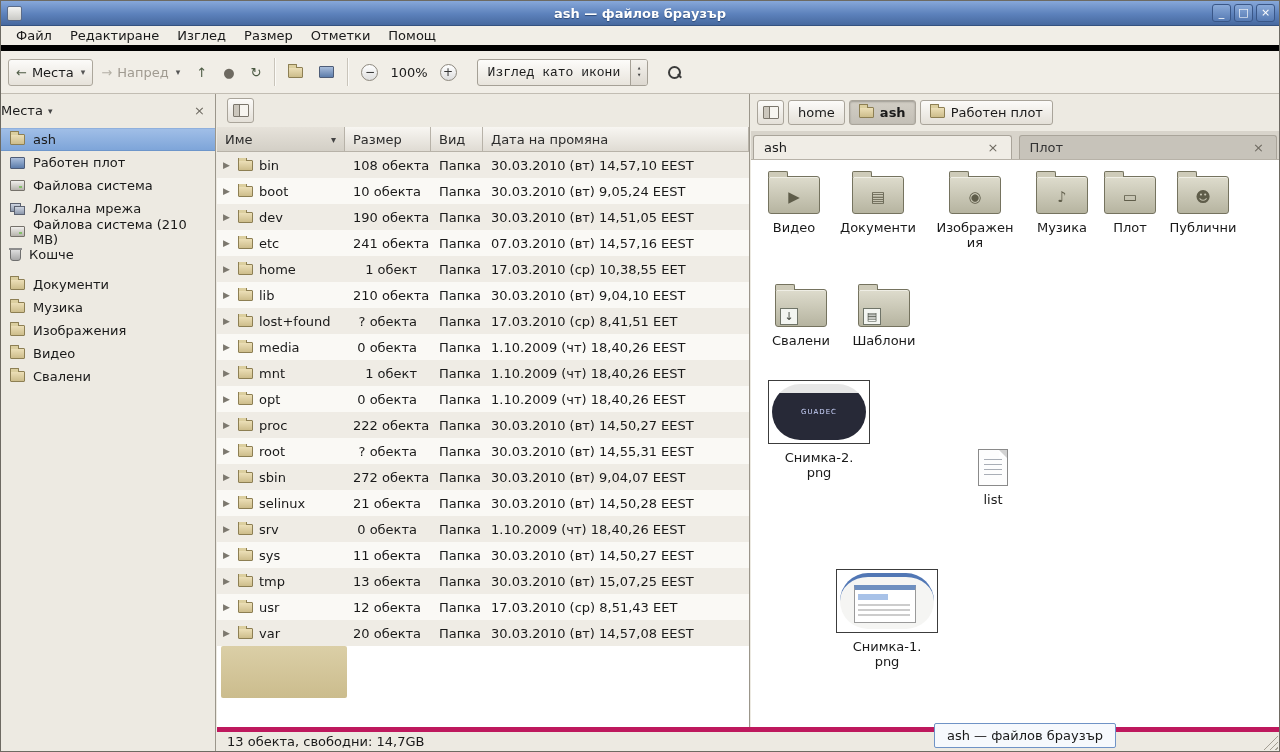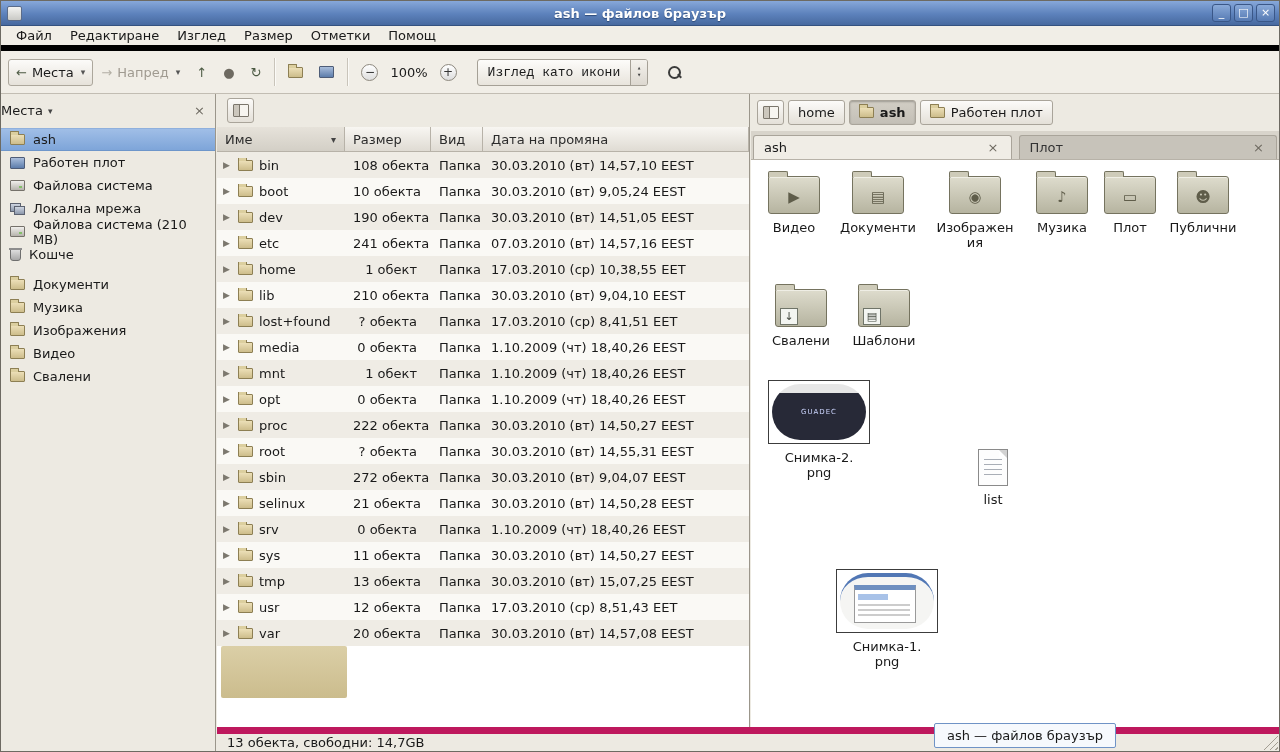--- a/index.html
+++ b/index.html
@@ -134,21 +134,21 @@
   .timg.store { background:linear-gradient(100deg,#131a26 0 52%,#1c3d78 72%,#3a74c9 100%); }
   .timg.store .tcap { position:absolute; left:3px; top:2px; color:#eee; font-size:6px; text-align:left; }
   .timg.store .sw { position:absolute; left:6px; top:18px; width:7px; height:8px; background:#b44; 
     box-shadow:11px 0 #ddd, 22px 0 #333, 33px 0 #2a6a4a, 11px 12px #866, 0 12px #246; }
   .timg.shot1 { background:#f5f5f3; border-top:4px solid #5177b5; }
   .timg.shot1 .w { position:absolute; left:14px; top:8px; width:62px; height:38px; background:#fff; border:1px solid #9a9a9a; border-top:5px solid #6e8fc0; }
   .timg.shot1 .w i { position:absolute; left:3px; top:4px; width:30px; height:6px; background:#a8c2e8; }
   .timg.shot1 .w b { position:absolute; left:3px; top:14px; width:52px; height:2px; background:#ccc; box-shadow:0 5px #ccc, 0 10px #ccc; }
   
   .statusbar { position:absolute; left:216px; right:0; bottom:0; height:24px; background:#edeae2;
-    border-top:7px solid #be185d; display:flex; align-items:center; padding-left:10px; }
+    border-top:5px solid #be185d; display:flex; align-items:center; padding-left:10px; }
   .grip { position:absolute; right:1px; bottom:1px; width:15px; height:15px;
     background:repeating-linear-gradient(135deg, transparent 0 3px, #a39e93 3px 4px);
     clip-path:polygon(100% 0, 100% 100%, 0 100%); }
   .tooltip { position:absolute; left:933px; top:722px; height:25px; padding:2px 12px; background:#f6f9fd;
     border:1px solid #6f93c6; border-radius:2px; display:flex; align-items:center; z-index:5; }
 </style>
 </head>
 <body>
 
 <div class="window">

